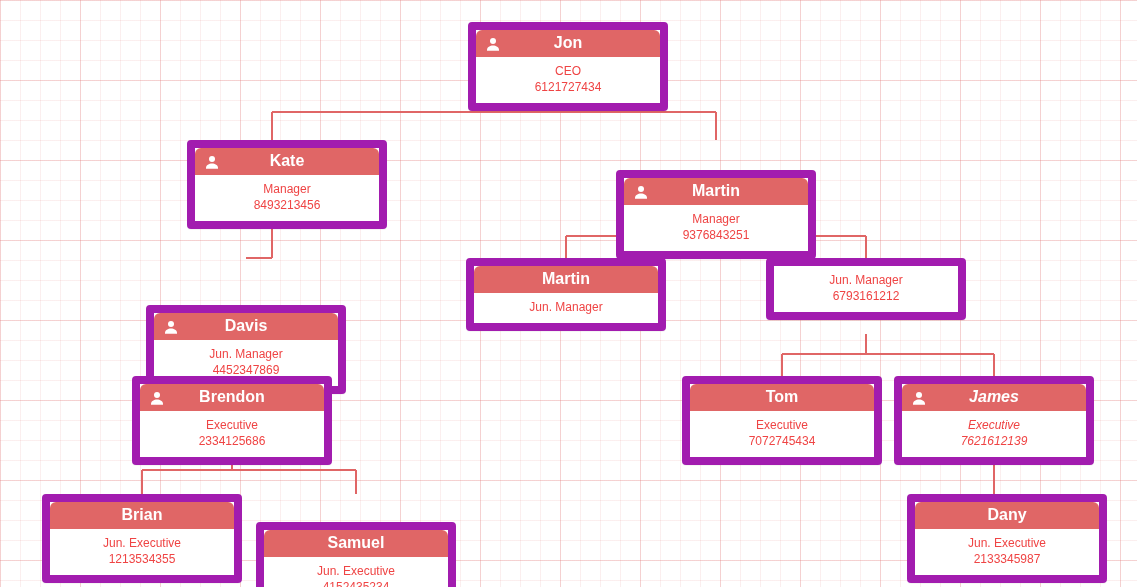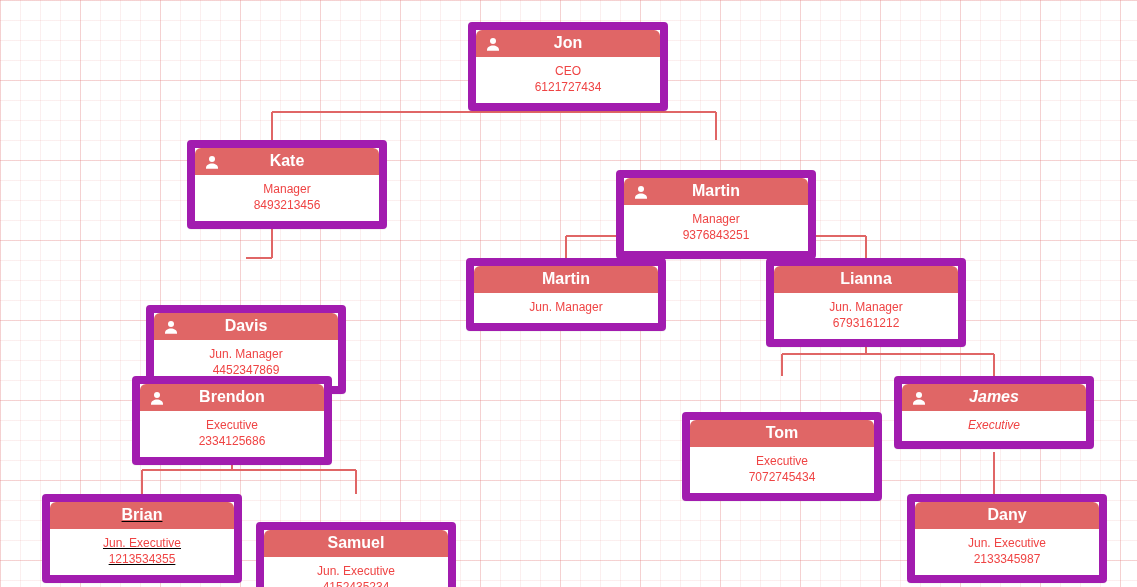--- a/index.html
+++ b/index.html
@@ -55,23 +55,23 @@
   .node .body .phone { display:block; }
 
   
   .n-jon     { left:468px; top:22px; }
   .n-kate    { left:172px; top:140px;margin-left:15px; }
   .n-martin  { left:616px; top:140px;margin-top:30px; }
   .n-davis   { left:146px; top:258px;margin-top:47px; }
   .n-robert  { left:466px; top:258px; }
   .n-lianna  { left:766px; top:258px; }
   .n-brendon { left:132px; top:376px; }
-  .n-tom     { left:682px; top:376px;margin-top:36px; }
+  .n-tom     { left:682px; top:376px; }
   .n-james   { left:894px; top:376px;font-style:italic; }
-  .n-brian   { left:42px;  top:494px;text-decoration:underline; }
+  .n-brian   { left:42px;  top:494px; }
   .n-samuel  { left:256px; top:522px; }
   .n-dany    { left:894px; top:494px;margin-left:13px; }
 </style>
 </head>
 <body>
 
 <svg class="connectors">
 
   <line x1="568" y1="98" x2="568" y2="112"></line>
   <line x1="272" y1="112" x2="716" y2="112"></line>
@@ -162,24 +162,20 @@
   <div class="header">
     
     <span>Martin</span>
   </div>
   <div class="body">
     <span class="title">Jun. Manager</span>
   </div>
 </div>
 
 <div class="node n-lianna">
-  <div class="header">
-    
-    <span>Lianna</span>
-  </div>
   <div class="body">
     <span class="title">Jun. Manager</span>
     <span class="phone">6793161212</span>
   </div>
 </div>
 
 <div class="node n-brendon">
   <div class="header">
     <span class="icon"><svg viewBox="0 0 24 24" fill="#fff" width="18" height="18">
           <circle cx="12" cy="8" r="4"></circle>
@@ -207,20 +203,21 @@
 <div class="node n-james">
   <div class="header">
     <span class="icon"><svg viewBox="0 0 24 24" fill="#fff" width="18" height="18">
           <circle cx="12" cy="8" r="4"></circle>
           <path d="M4 20c0-4 4-6 8-6s8 2 8 6v1H4z"></path>
         </svg></span>
     <span>James</span>
   </div>
   <div class="body">
     <span class="title">Executive</span>
+    <span class="phone">7621612139</span>
   </div>
 </div>
 
 <div class="node n-brian">
   <div class="header">
     
     <span>Brian</span>
   </div>
   <div class="body">
     <span class="title">Jun. Executive</span>

